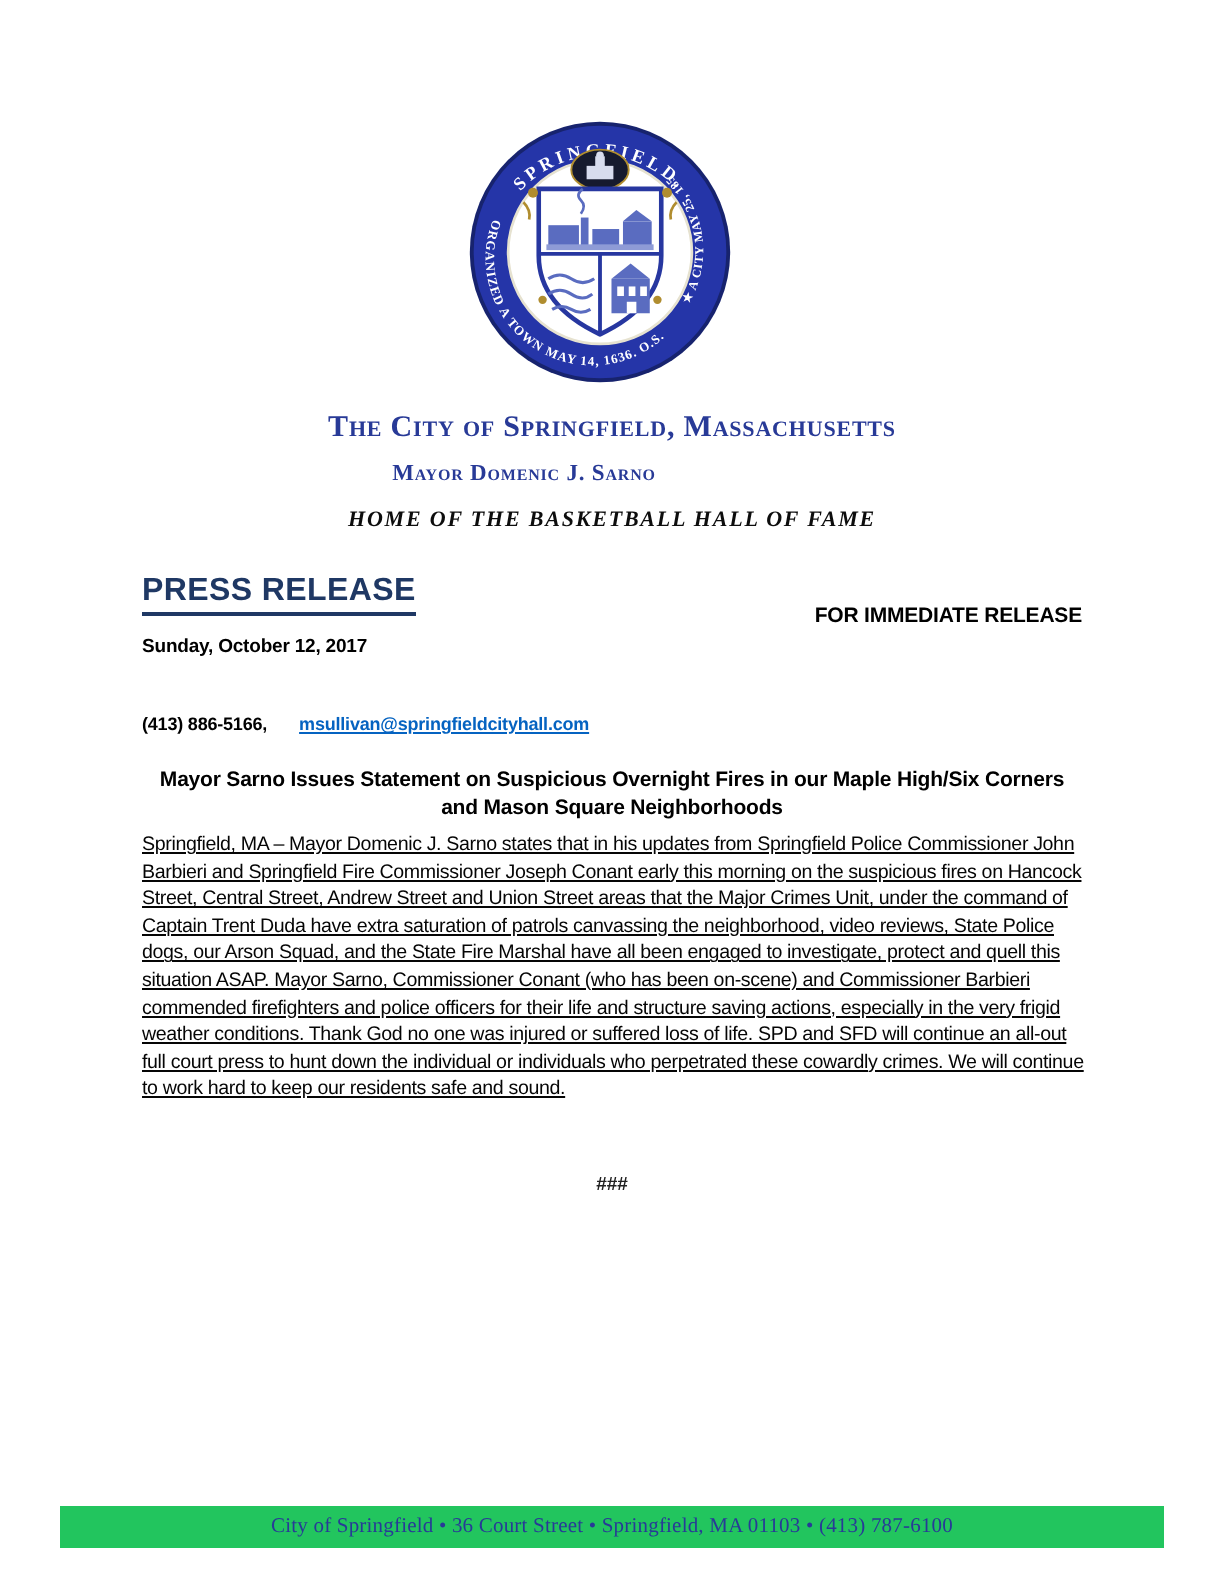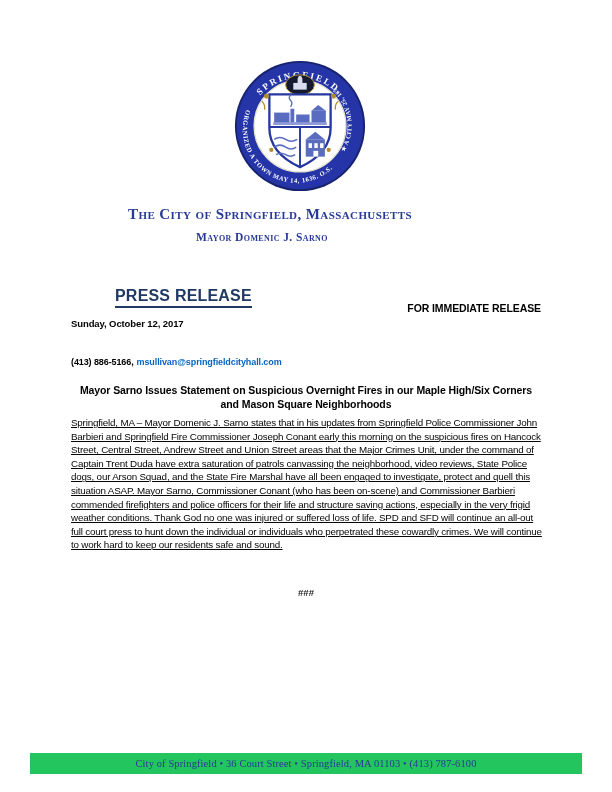--- a/index.html
+++ b/index.html
@@ -19,20 +19,21 @@
   
   .city-title{
     position:absolute;top:206px;left:0;width:540px;
     text-align:center;
     font-family:"Liberation Serif",serif;
     font-variant:small-caps;
     font-weight:bold;
     font-size:15px;
     letter-spacing:0.4px;
     color:#283a97;
+    padding-left:36px;
   }
   .mayor-line{
     position:absolute;top:231px;left:0;width:524px;
     text-align:center;
     font-family:"Liberation Serif",serif;
     font-variant:small-caps;
     font-weight:bold;
     font-size:11.5px;
     letter-spacing:0.4px;
     color:#283a97;
@@ -52,42 +53,41 @@
     position:absolute;top:287px;left:71px;width:470px;
     display:flex;justify-content:space-between;align-items:flex-start;
   }
   .press-release{
     color:#1f3864;
     font-weight:bold;
     font-size:16px;
     letter-spacing:0.2px;
     border-bottom:2px solid #1f3864;
     padding-bottom:1px;
-    margin-left:44px;
   }
   .immediate{
     font-weight:bold;
     font-size:10.5px;
     margin-top:15px;
     letter-spacing:-0.1px;
   }
   .date-line{
     position:absolute;top:318px;left:71px;
     font-weight:bold;font-size:9.5px;letter-spacing:-0.1px;
   }
   .contact-line1{
     position:absolute;top:343px;left:71px;
     font-weight:bold;font-size:9px;letter-spacing:-0.1px;
   }
   .contact-line2{
     position:absolute;top:357px;left:71px;
     font-weight:bold;font-size:9px;letter-spacing:-0.1px;
   }
   .email-link{
-    color:#0563c1;margin-left:3px;cursor:pointer;
+    color:#0563c1;text-decoration:underline;margin-left:16px;cursor:pointer;
   }
   
   .headline{
     position:absolute;top:384px;left:0;width:612px;
     text-align:center;
     font-weight:bold;font-size:10.5px;line-height:13.5px;
     letter-spacing:-0.1px;
   }
   
   .body-text{
@@ -188,20 +188,21 @@
       <circle cx="105" cy="39" r="2.6"></circle>
       <circle cx="40" cy="95" r="2.2"></circle>
       <circle cx="100" cy="95" r="2.2"></circle>
       <path d="M 30,44 q 4,4 3,9" fill="none" stroke="#b08d2f" stroke-width="1.4"></path>
       <path d="M 110,44 q -4,4 -3,9" fill="none" stroke="#b08d2f" stroke-width="1.4"></path>
     </g>
   </svg>
 
   <div class="city-title">The City of Springfield, Massachusetts</div>
   <div class="mayor-line">Mayor Domenic J. Sarno</div>
+  <div class="tagline">HOME OF THE BASKETBALL HALL OF FAME</div>
 
   <div class="pr-row">
     <span class="press-release">PRESS RELEASE</span>
     <span class="immediate">FOR IMMEDIATE RELEASE</span>
   </div>
 
   <div class="date-line">Sunday, October 12, 2017</div>
 
   <div class="contact-line2">
     <span>(413) 886-5166,</span><a class="email-link">msullivan@springfieldcityhall.com</a>

